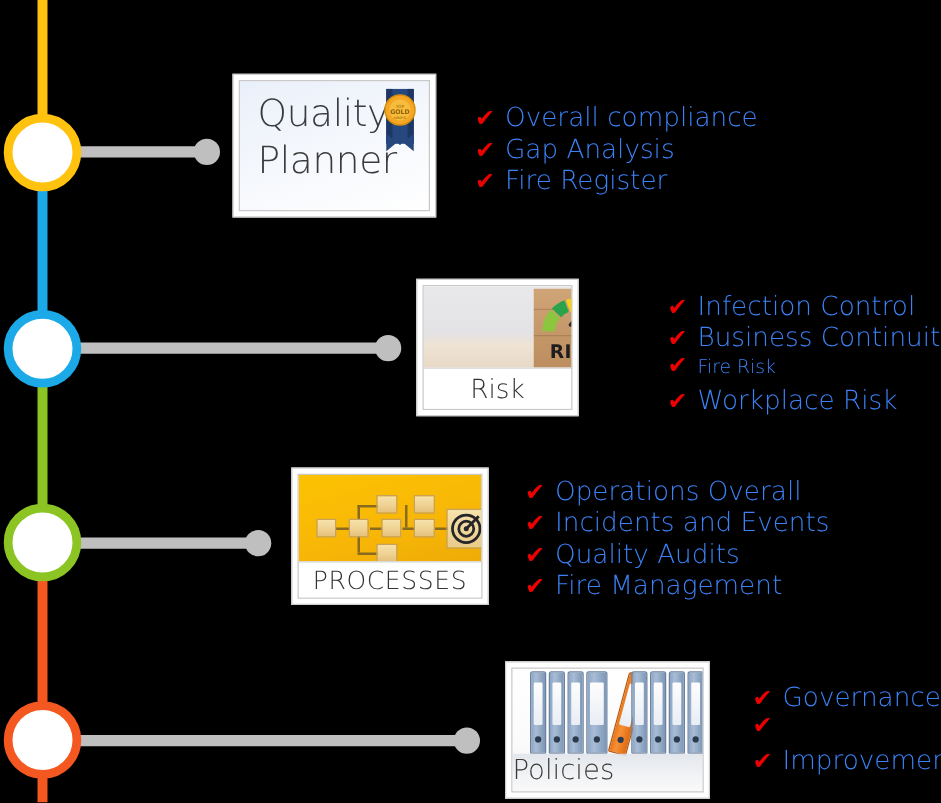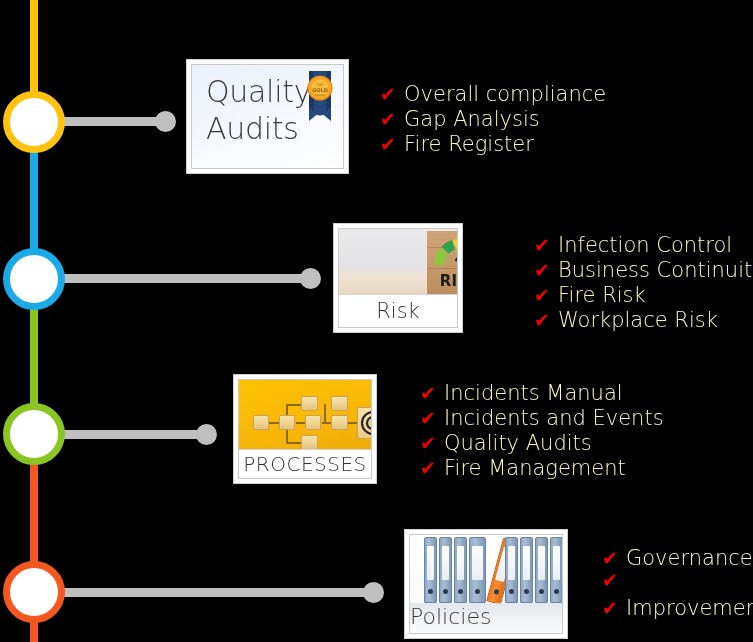--- a/index.html
+++ b/index.html
@@ -251,21 +251,21 @@
   }
   .check {
     color: #ef0000;
     font-size: 19px;
     line-height: 1;
     width: 24px;
     flex: 0 0 24px;
     font-family: "DejaVu Sans", sans-serif;
   }
   .bullet-label {
-    color: #fef9c3;
+    color: #3b82f6;
     font-family: "DejaVu Sans", sans-serif;
     font-weight: 300;
     white-space: nowrap;
   }
 </style>
 </head>
 <body>
 
 <div id="stage">
 
@@ -288,21 +288,21 @@
 
   <div class="connector" style="left:60px; top:430px; width:153px;"></div>
   <div class="connector-dot" style="left:196px; top:424px;"></div>
 
   <div class="connector" style="left:60px; top:588px; width:320px;"></div>
   <div class="connector-dot" style="left:363px; top:582px;"></div>
 
   <div class="card" id="card-quality" style="left:186px; top:59px; width:163px; height:115px;">
     <div class="card-inner">
       <div class="qp-title">Quality</div>
-      <div class="qp-title" style="top:45px;">Audits</div>
+      <div class="qp-title" style="top:45px;">Planner</div>
       <div class="medal">
         <svg width="36" height="54" viewBox="0 0 36 54">
           <rect x="7" y="0" width="22" height="44" fill="#27487f"></rect>
           <rect x="7" y="0" width="5" height="44" fill="#1d3663"></rect>
           <rect x="24" y="0" width="5" height="44" fill="#1d3663"></rect>
           <polygon points="7,36 18,45 29,36 29,50 18,41 7,50" fill="#27487f"></polygon>
           <circle cx="18" cy="17" r="12" fill="#f5a623"></circle>
           <circle cx="18" cy="17" r="12" fill="none" stroke="#d98f0c" stroke-width="1.2"></circle>
           <circle cx="18" cy="17" r="8.5" fill="#f7bb3e"></circle>
           <text x="18" y="15" font-size="3.4" text-anchor="middle" fill="#9a6a06" font-family="DejaVu Sans, sans-serif">TOP</text>
@@ -330,21 +330,21 @@
             </svg>
           </div>
           <div class="needle"></div>
           <div class="risk-word">RISK</div>
         </div>
       </div>
       <div class="card-caption" style="height:32px; line-height:32px; font-size:21px;">Risk Assessments</div>
     </div>
   </div>
 
-  <div class="card" id="card-processes" style="left:233px; top:374px; width:144px; height:110px;">
+  <div class="card" id="card-processes" style="left:233px; top:374px; width:158px; height:110px;">
     <div class="card-inner">
       <div class="proc-photo">
 
         <div class="parrow" style="left:29px; top:42px; width:12px;"></div>
         <div class="parrow" style="left:57px; top:42px; width:10px;"></div>
         <div class="parrow" style="left:83px; top:42px; width:10px;"></div>
         <div class="parrow" style="left:109px; top:42px; width:12px;"></div>
         <div class="parrow v" style="left:47px; top:24px; height:18px;"></div>
         <div class="parrow" style="left:47px; top:24px; width:20px;"></div>
         <div class="parrow v" style="left:47px; top:42px; height:20px;"></div>
@@ -436,32 +436,32 @@
     <div class="bullet-row" style="height:25px;">
       <span class="check">✔</span>
       <span class="bullet-label" style="font-size:21px;">Infection Control</span>
     </div>
     <div class="bullet-row" style="height:25px;">
       <span class="check">✔</span>
       <span class="bullet-label" style="font-size:21px;">Business Continuity</span>
     </div>
     <div class="bullet-row" style="height:25px;">
       <span class="check">✔</span>
-      <span class="bullet-label" style="font-size:21px;">Fire Risk</span>
+      <span class="bullet-label" style="font-size:15px;">Fire Risk</span>
     </div>
     <div class="bullet-row" style="height:25px;">
       <span class="check">✔</span>
       <span class="bullet-label" style="font-size:21px;">Workplace Risk</span>
     </div>
   </div>
 
   <div class="bullets" style="left:420px; top:381px;">
     <div class="bullet-row" style="height:25px;">
       <span class="check">✔</span>
-      <span class="bullet-label" style="font-size:21px;">Incidents Manual</span>
+      <span class="bullet-label" style="font-size:21px;">Operations Overall</span>
     </div>
     <div class="bullet-row" style="height:25px;">
       <span class="check">✔</span>
       <span class="bullet-label" style="font-size:21px;">Incidents and Events</span>
     </div>
     <div class="bullet-row" style="height:25px;">
       <span class="check">✔</span>
       <span class="bullet-label" style="font-size:21px;">Quality Audits</span>
     </div>
     <div class="bullet-row" style="height:25px;">

